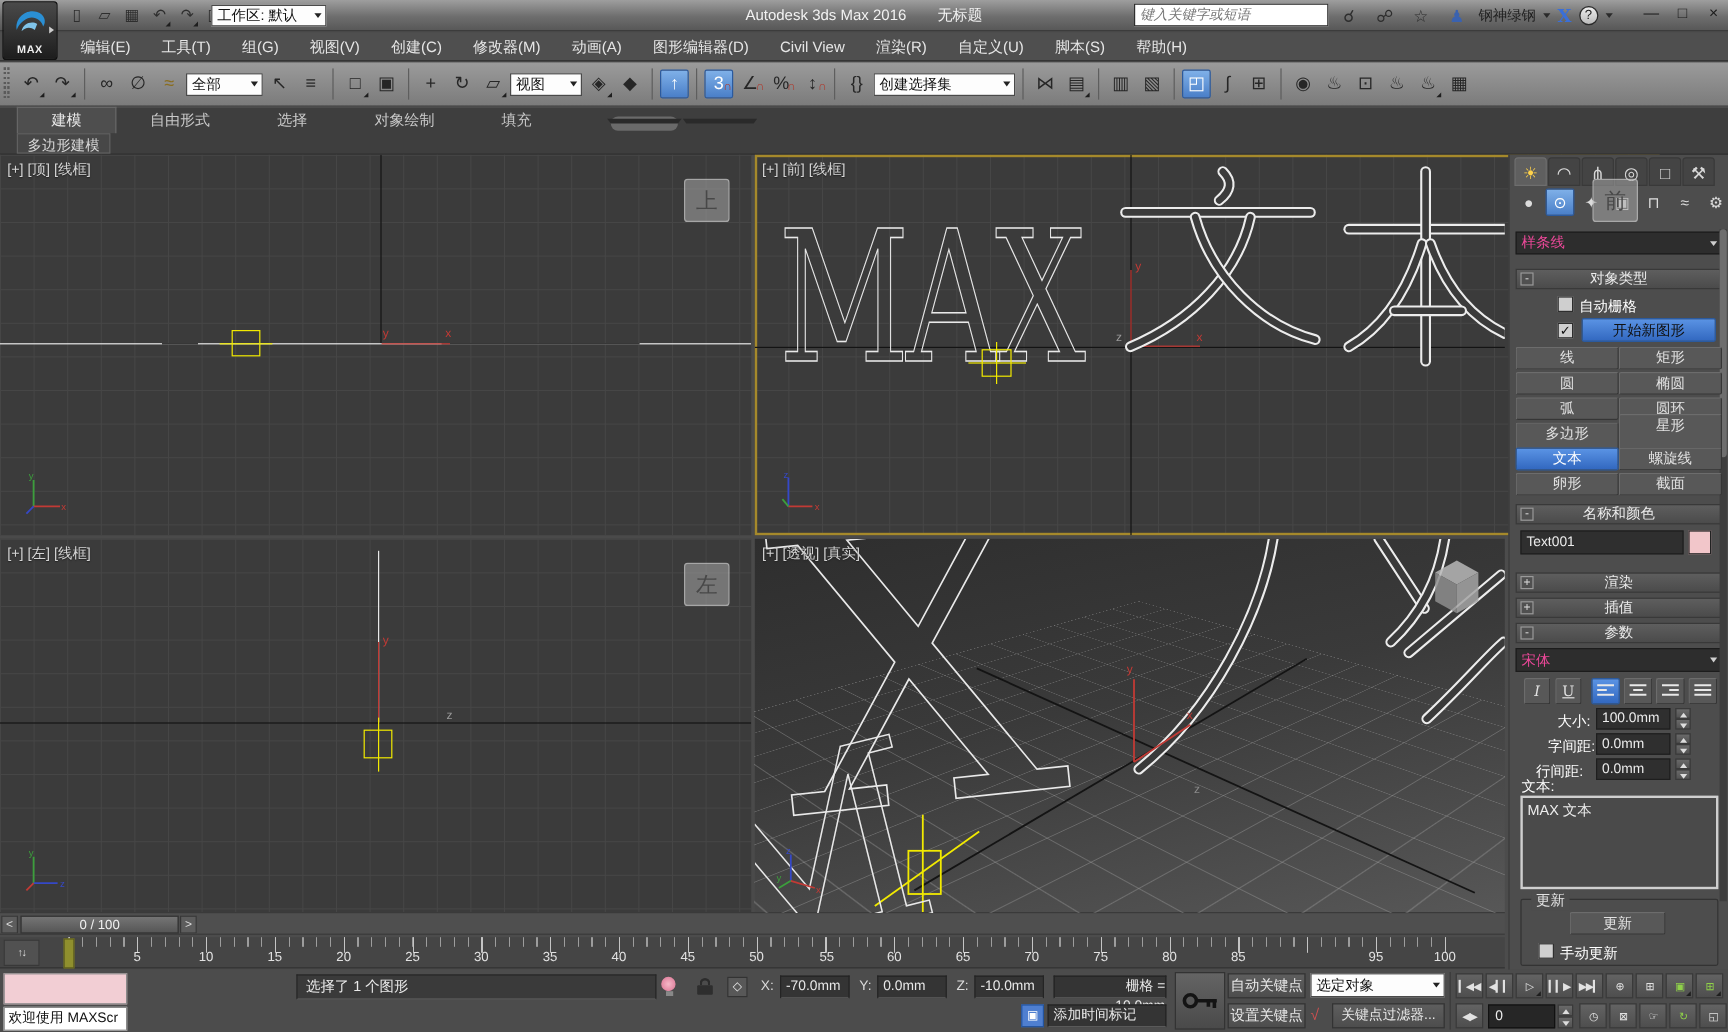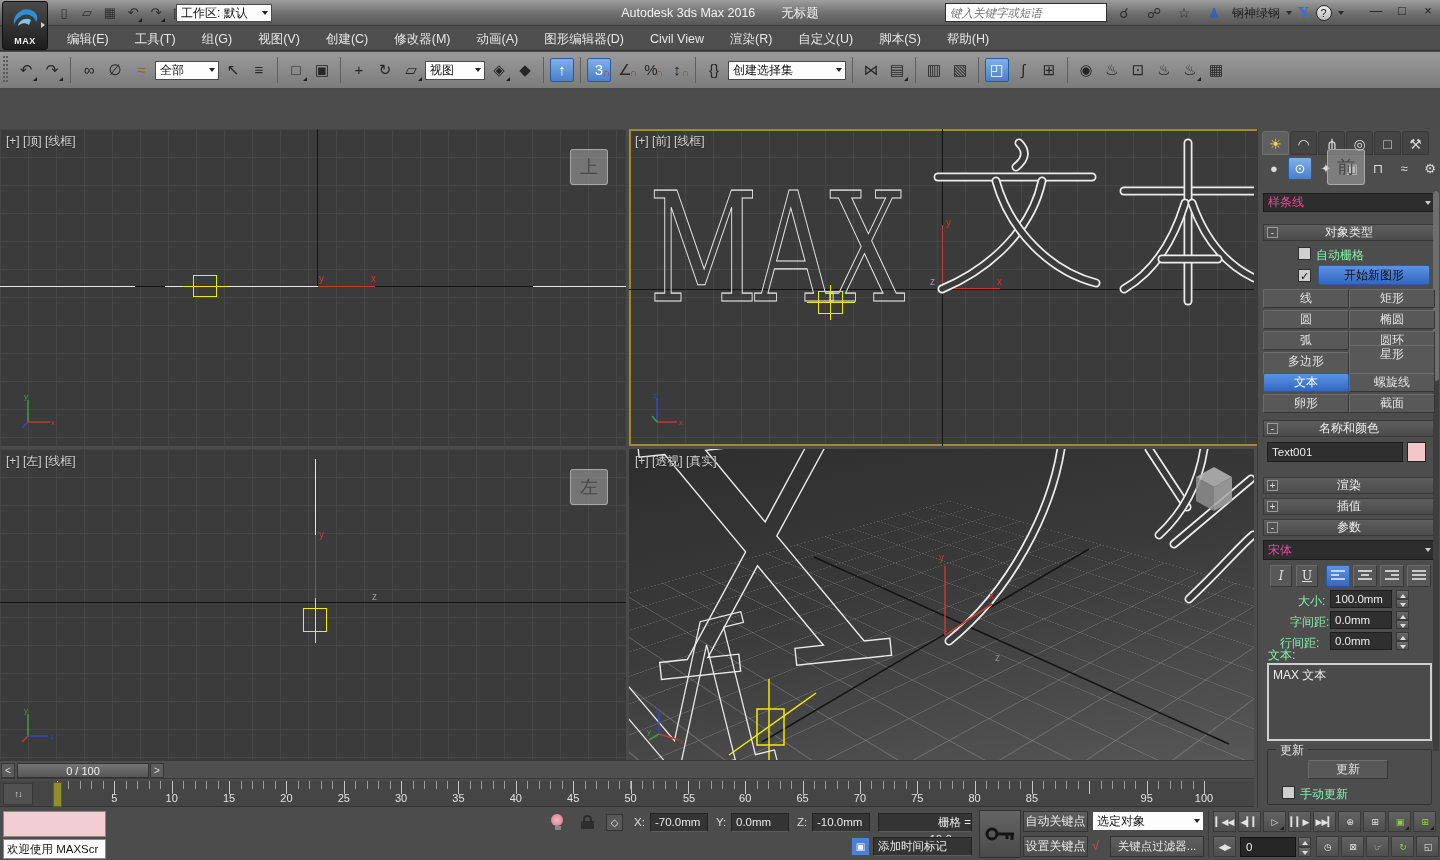--- a/index.html
+++ b/index.html
@@ -141,21 +141,21 @@
   .ctabs span.act{background:#5f5f5f;color:#ffd24a;border-color:#6e6e6e;}
   .csubs{position:absolute;left:4px;top:28px;display:flex;gap:2px;}
   .csubs span{width:24px;height:23px;text-align:center;line-height:23px;font-size:13px;color:#dcdcdc;}
   .csubs span.act{background:linear-gradient(#7fb0e8,#4a7fc8);border:1px solid #2b5a9e;color:#fff;border-radius:2px;line-height:21px;}
   .catdd{position:absolute;left:5px;top:64px;width:172px;}
   .rollout{position:absolute;left:5px;width:172px;height:17px;background:linear-gradient(#5e5e5e,#4b4b4b);border:1px solid #393939;color:#ececec;text-align:center;line-height:15px;font-size:12px;}
   .rollout i{position:absolute;left:3px;top:2px;width:11px;height:11px;border:1px solid #9a9a9a;font-style:normal;font-size:10px;line-height:9px;text-align:center;color:#ddd;background:#505050;}
   .cbtn{position:absolute;background:#585858;border:1px solid #6c6c6c;border-bottom-color:#363636;border-right-color:#363636;border-radius:2px;color:#e2e2e2;font-size:12px;text-align:center;}
   .cbtn.act{background:linear-gradient(#5a93e4,#3268c0);color:#fff;border-color:#2b5a9e;}
   .chk{position:absolute;width:13px;height:13px;background:#cfcfcf;border:1px solid #2e2e2e;color:#111;font-size:11px;line-height:12px;text-align:center;}
-  .clabel{position:absolute;color:#86efac;font-size:12px;}
+  .clabel{position:absolute;color:#ffffff;font-size:12px;}
   .cfield{position:absolute;height:18px;background:#2f2f2f;border:1px solid #1e1e1e;color:#ececec;font-size:11.5px;line-height:16px;padding-left:4px;}
   .swatch{position:absolute;width:19px;height:20px;border:1px solid #222;}
   .alignsvg line{stroke:#e8e8e8;stroke-width:1.6;}
   .txtarea{position:absolute;left:9px;top:534px;width:165px;height:78px;background:#4a4a4a;border:2px solid #cfcfcf;color:#ececec;font-size:12px;padding:2px 4px;}
   .group{position:absolute;left:9px;top:620px;width:165px;height:56px;border:1px solid #333;border-radius:2px;}
   .grouplbl{position:absolute;left:8px;top:-8px;background:#4d4d4d;padding:0 4px;color:#e2e2e2;font-size:12px;}
   .scroll{position:absolute;right:1px;top:62px;width:6px;height:560px;background:#3e3e3e;}
   .scroll i{position:absolute;left:0;top:0;width:6px;height:190px;background:#6e6e6e;border-radius:3px;}
 </style>
 </head>
@@ -276,20 +276,36 @@
       <i class="tsep"></i>
       <span class="g">◉</span>
       <span class="g">♨</span>
       <span class="g">⊡</span>
       <span class="g">♨</span>
       <span class="g fly">♨</span>
       <span class="g">▦</span>
     </div>
   <div class="drag"></div>
 
+  <div class="ribbon">
+    <div class="rtabs" id="rtabs">
+        <span class="act">建模</span>
+        <span>自由形式</span>
+        <span>选择</span>
+        <span>对象绘制</span>
+        <span>填充</span>
+        <span class="rmore">
+          <span class="pill">
+            <span class="caret"></span>
+          </span>
+          <span class="caret"></span>
+        </span>
+      </div>
+    <div class="subtab">多边形建模</div>
+  </div>
 
   <div class="vparea">
 
     <div class="vp" style="left:0;top:0;width:626px;height:317px;">
       <span class="vplabel">[+] [顶] [线框]</span>
       <div class="vcube">上</div>
       <div class="axisline" style="left:317px;top:0;width:1px;height:158px;"></div>
       <div class="wline" style="left:0;top:157px;width:626px;height:1px;"></div>
       <div class="axisline" style="left:135px;top:157px;width:30px;height:1px;"></div>
       <div class="axisline" style="left:368px;top:157px;width:165px;height:1px;"></div>
@@ -444,20 +460,21 @@
       <span class="num" style="left: 1089.3px; margin-top: 38px;">90</span>
       <span class="num" style="left: 1146.65px;">95</span>
       <span class="num" style="left: 1204px;">100</span>
     </div>
   <div class="rulicon">↑↓</div>
   <div class="fmarker"></div>
 
   <div class="statusbar">
     <div class="pinkbox"></div>
     <div class="welcome">欢迎使用 MAXScr</div>
+    <div class="prompt">选择了 1 个图形</div>
     <div class="bulb">
         <i></i>
         <b></b>
       </div>
     <div class="lock">
         <i></i>
         <b></b>
       </div>
     <div class="xyztgl">◇</div>
     <span class="slabel" style="left:634px;">X:</span>

